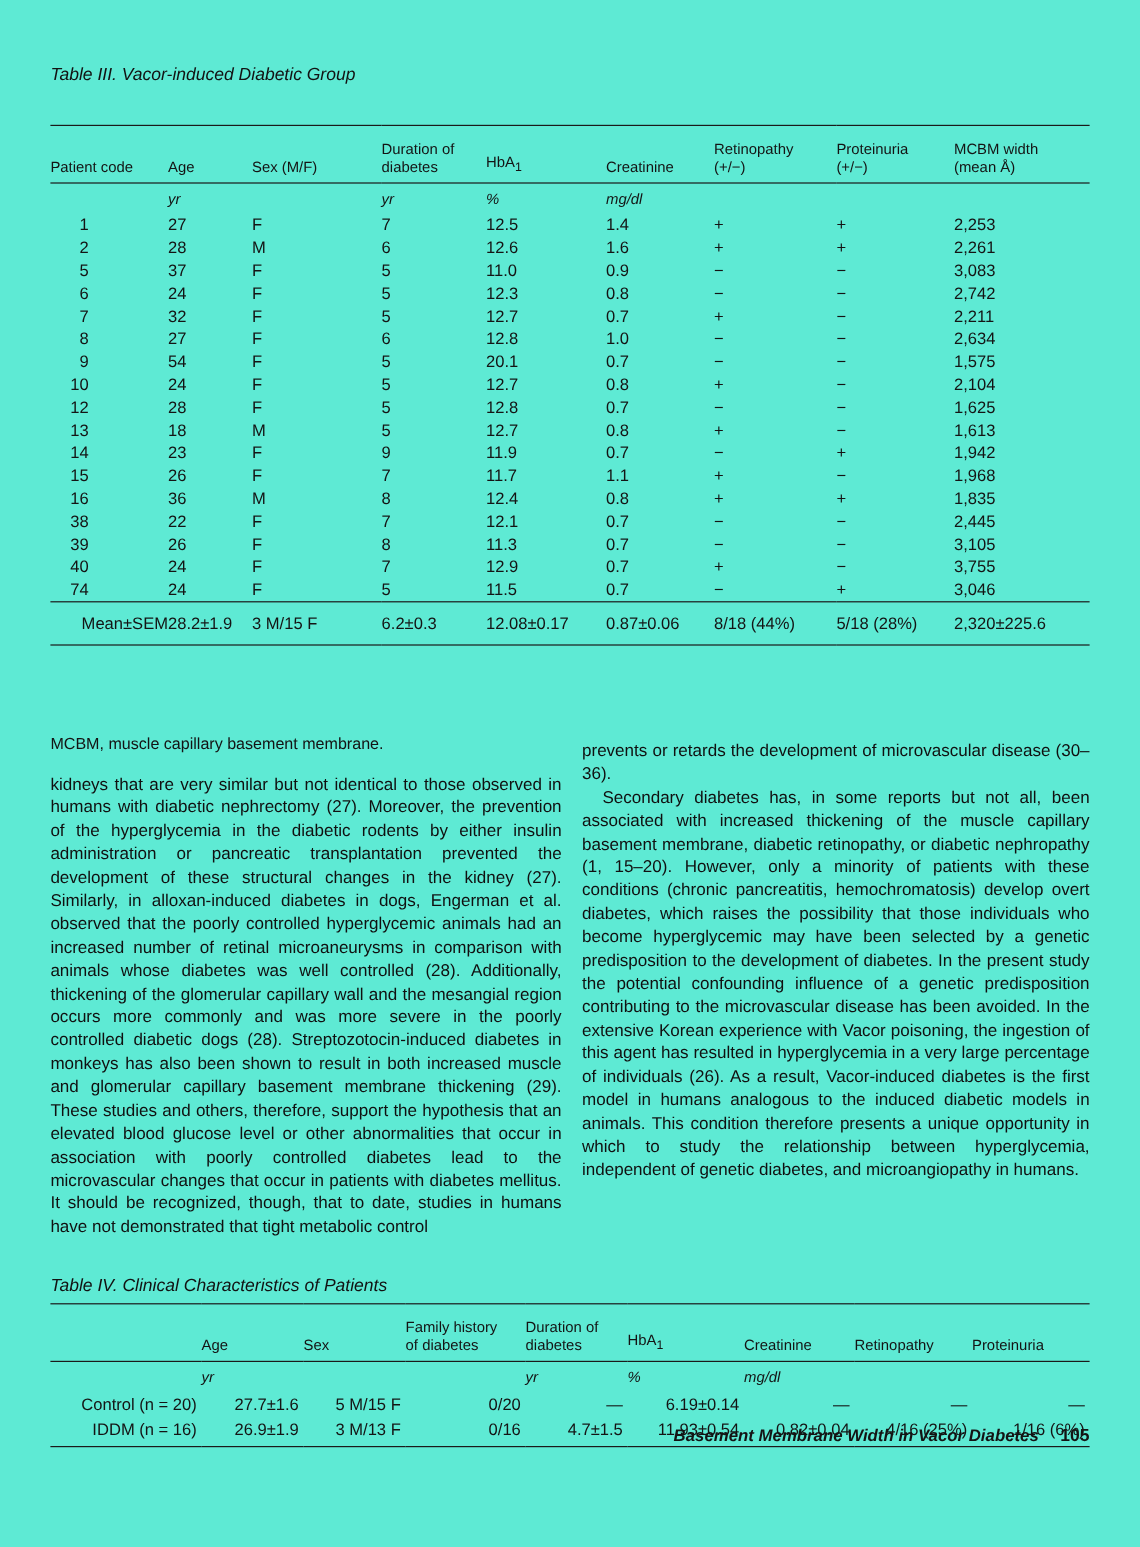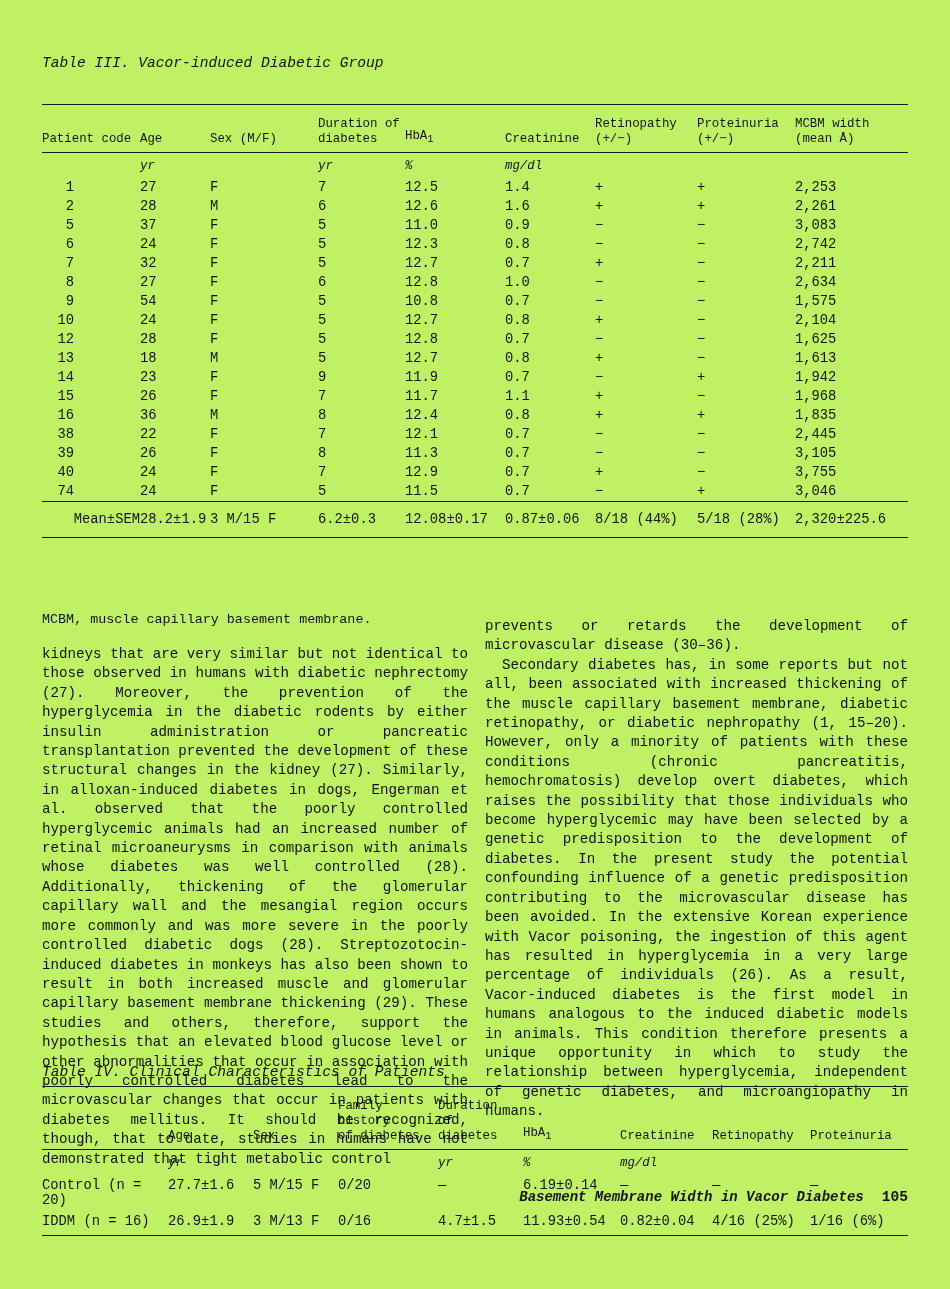--- a/index.html
+++ b/index.html
@@ -1,22 +1,22 @@
 <!DOCTYPE html>
 <html><head>
 <meta charset="utf-8">
 <style>
   * { margin: 0; padding: 0; box-sizing: border-box; }
   html, body { background: #ffffff; }
   .page {
     position: relative;
     width: 950px;
     height: 1289px;
-    background: #bef264;
-    font-family: Liberation Mono, monospace;
+    background: #5eead4;
+    font-family: Liberation Sans, sans-serif;
     color: #141414;
     overflow: hidden;
   }
   .tbl-title {
     position: absolute;
     left: 42px;
     font-style: italic;
     font-size: 14.6px;
     color: #121212;
     white-space: nowrap;
@@ -61,21 +61,21 @@
   }
   
   .t3 tbody td.c0 { text-align: right; padding-right: 66px; }
   .t3 tbody.mean td.c0 { text-align: right; padding-right: 0; }
   .t3 tbody.mean td {
     border-top: 1px solid #1a1a1a;
     border-bottom: 1px solid #1a1a1a;
     padding-top: 11px;
     padding-bottom: 10px;
   }
-  .t4 tbody td { padding: 3px 4px 3px 0; line-height: 15px; }
+  .t4 tbody td { padding: 3px 4px 3px 0; line-height: 15px; text-align: right; }
   .t4 tbody tr:last-child td { border-bottom: 1px solid #1a1a1a; padding-bottom: 6px; }
   .sub-line { padding-left: 13px; }
 
   .t3-note {
     position: absolute;
     left: 42px;
     top: 568px;
     font-size: 13.4px;
     margin-top: 44px;
   }
@@ -215,21 +215,21 @@
           <td class="c5">1.0</td>
           <td class="c6">−</td>
           <td class="c7">−</td>
           <td class="c8">2,634</td>
         </tr>
         <tr>
           <td class="c0">9</td>
           <td class="c1">54</td>
           <td class="c2">F</td>
           <td class="c3">5</td>
-          <td class="c4">10.8</td>
+          <td class="c4">20.1</td>
           <td class="c5">0.7</td>
           <td class="c6">−</td>
           <td class="c7">−</td>
           <td class="c8">1,575</td>
         </tr>
         <tr>
           <td class="c0">10</td>
           <td class="c1">24</td>
           <td class="c2">F</td>
           <td class="c3">5</td>

